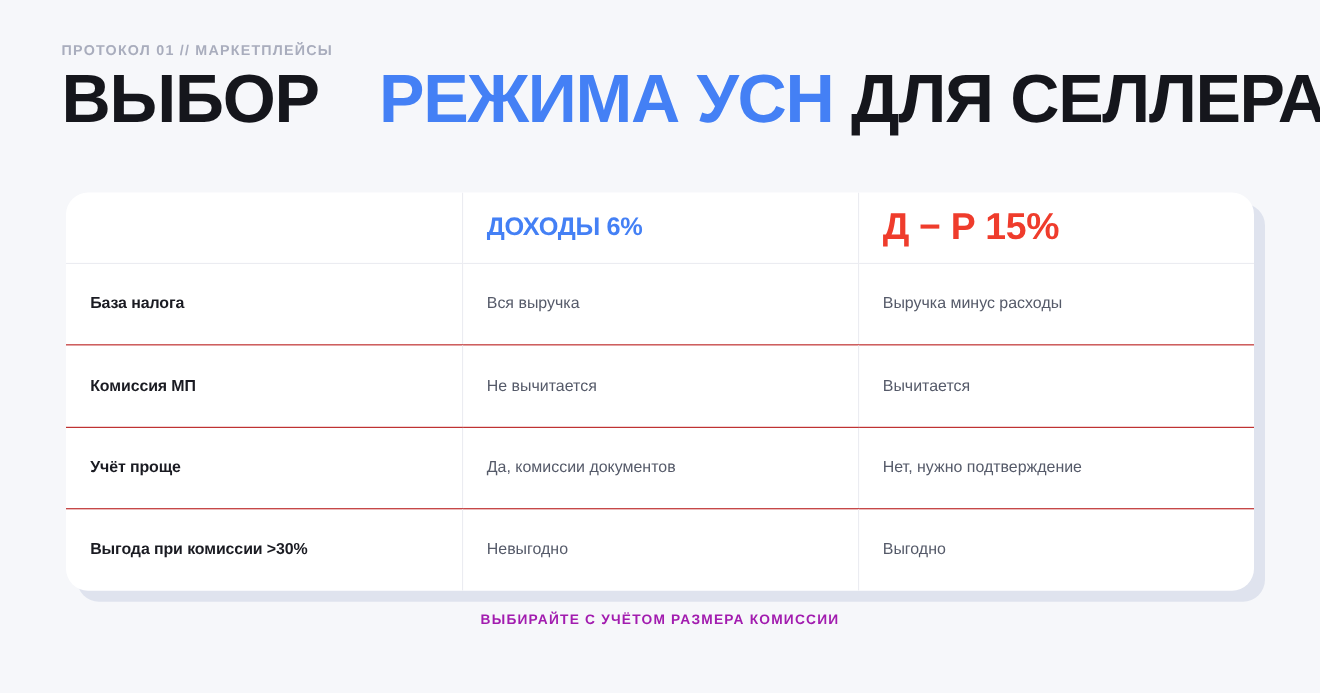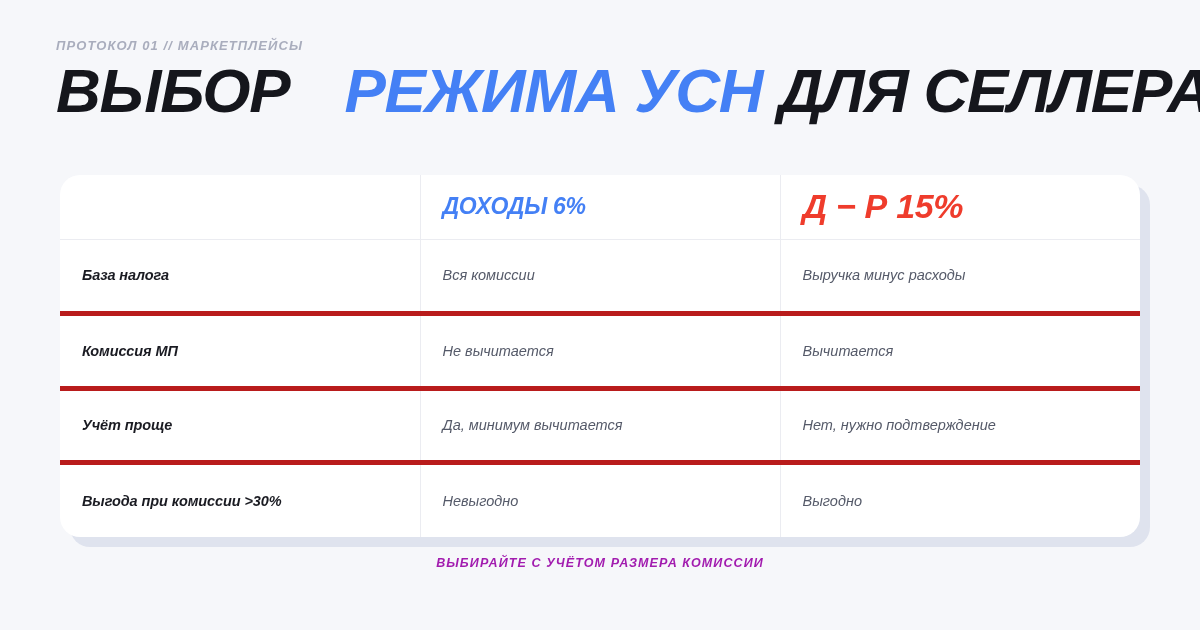--- a/index.html
+++ b/index.html
@@ -15,21 +15,20 @@
     font-family: "Liberation Sans", sans-serif;
     -webkit-font-smoothing: antialiased;
     position: relative;
   }
 
   .page {
     width: 1200px;
     height: 630px;
     position: relative;
     padding: 5px;
-    font-style: italic;
   }
 
   
   .eyebrow {
     position: absolute;
     left: 56px;
     top: 38px;
     font-size: 13px;
     font-weight: 700;
     letter-spacing: 1.1px;
@@ -101,21 +100,21 @@
     padding: 0 22px;
   }
 
   table.cmp thead th {
     height: 64px;
     border-bottom: 1px solid #ebecf1;
   }
 
   table.cmp tbody td {
     height: 72px;
-    border-bottom: 5px solid #b91c1c;
+    border-bottom: 1px solid #b91c1c;
   }
   table.cmp tbody tr:last-child td {
     border-bottom: none;
     margin-top: 34px;
   }
 
   
   table.cmp th:nth-child(2),
   table.cmp td:nth-child(2),
   table.cmp th:nth-child(3),
@@ -196,21 +195,21 @@
               <span class="hdr-red">Д − Р 15%</span>
             </th>
           </tr>
         </thead>
         <tbody>
           <tr>
             <td>
               <span class="row-label">База налога</span>
             </td>
             <td>
-              <span class="cell-val">Вся комиссии</span>
+              <span class="cell-val">Вся выручка</span>
             </td>
             <td>
               <span class="cell-val">Выручка минус расходы</span>
             </td>
           </tr>
           <tr>
             <td>
               <span class="row-label">Комиссия МП</span>
             </td>
             <td>
@@ -218,21 +217,21 @@
             </td>
             <td>
               <span class="cell-val">Вычитается</span>
             </td>
           </tr>
           <tr>
             <td>
               <span class="row-label">Учёт проще</span>
             </td>
             <td>
-              <span class="cell-val">Да, минимум вычитается</span>
+              <span class="cell-val">Да, комиссии документов</span>
             </td>
             <td>
               <span class="cell-val">Нет, нужно подтверждение</span>
             </td>
           </tr>
           <tr>
             <td>
               <span class="row-label">Выгода при комиссии &gt;30%</span>
             </td>
             <td>

